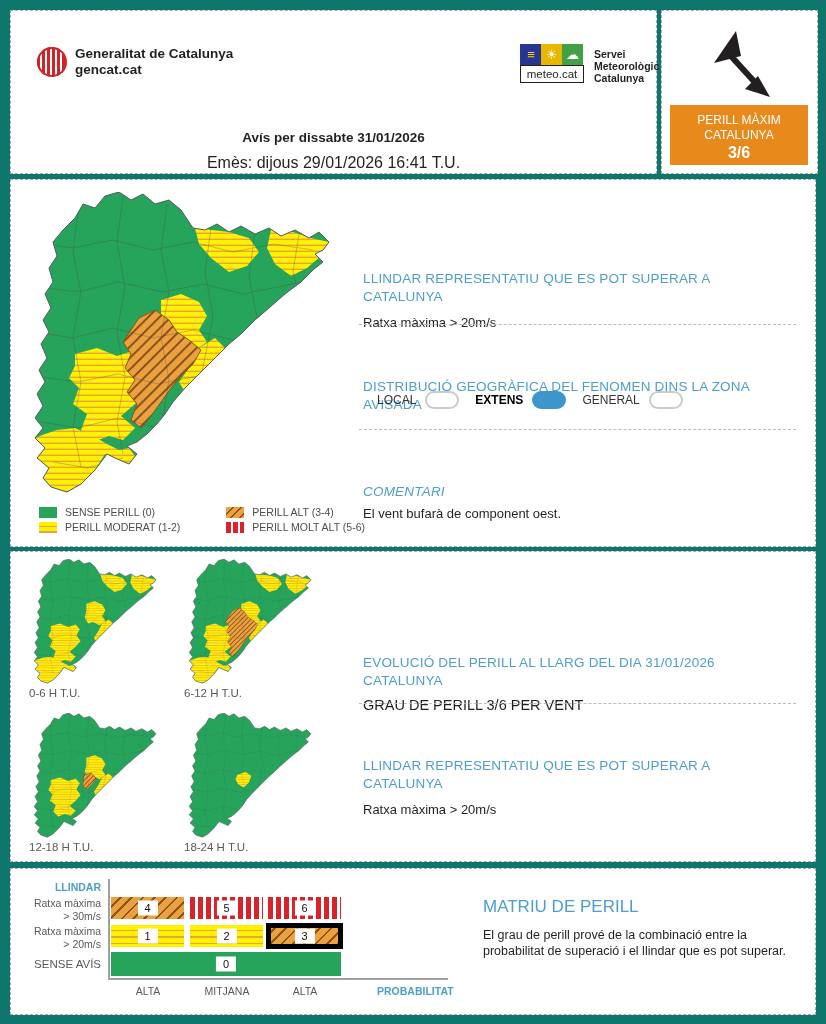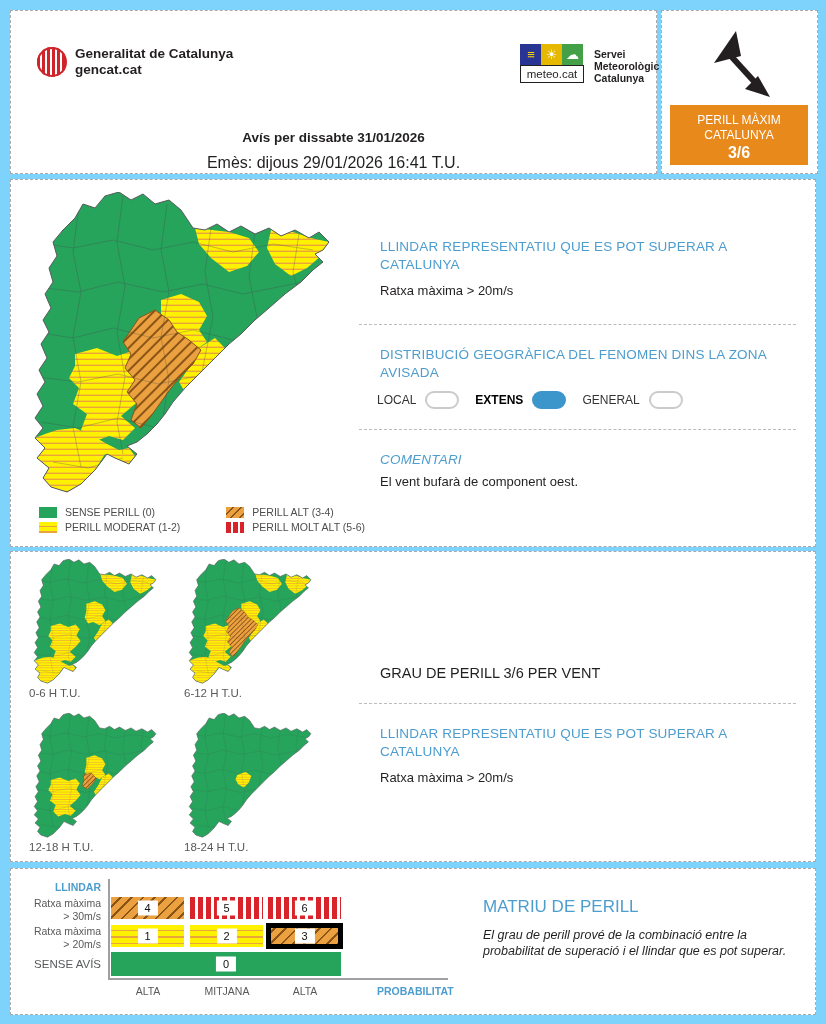--- a/index.html
+++ b/index.html
@@ -1,16 +1,16 @@
 <!DOCTYPE html>
 <html lang="ca"><head>
 <meta charset="utf-8">
 <style>
   html,body{margin:0;padding:0;background:#fff;}
-  .page{position:relative;width:826px;height:1024px;background:#7dd3fc;
+  .page{position:relative;width:826px;height:1024px;background:#0f766e;
         font-family:"Liberation Sans","DejaVu Sans",sans-serif;color:#221f1f;overflow:hidden;}
   .box{position:absolute;border:1px dashed #a7a9ac;background:#fff;}
   
   .gen-logo{position:absolute;left:26px;top:36px;width:30px;height:30px;border-radius:50%;
         background:repeating-linear-gradient(90deg,#d0232a 0 3px,#fff 3px 5px);
         box-shadow:inset 0 0 0 2px #d0232a;}
   .gen-text{position:absolute;left:64px;top:35px;font-size:13.5px;font-weight:bold;line-height:1.2;color:#231f20;}
   .meteo-logo{position:absolute;left:509px;top:33px;width:64px;}
   .meteo-sq{display:flex;}
   .meteo-sq div{width:21px;height:21px;display:flex;align-items:center;justify-content:center;font-size:13px;line-height:1;}
@@ -23,21 +23,21 @@
   .hdr-sub{position:absolute;left:0;top:119px;width:100%;text-align:center;font-size:13.5px;font-weight:bold;}
   .hdr-issued{position:absolute;left:0;top:143px;width:100%;text-align:center;font-size:16px;}
   .wind-arrow{position:absolute;left:36px;top:12px;}
   .max-badge{position:absolute;left:8px;bottom:8px;width:138px;height:60px;background:#e8891b;color:#fff;
         text-align:center;font-size:12px;line-height:1.25;padding-top:8px;box-sizing:border-box;}
   .max-badge .val{font-size:16px;font-weight:bold;}
   
   .h-blue{color:#4d9dce;font-size:13.5px;line-height:1.3;max-width:392px;letter-spacing:.2px;}
   .body-txt{font-size:13px;color:#221f1f;}
   .divider{position:absolute;border-top:1px dashed #b9bbbd;width:437px;left:348px;}
-  .rc{position:absolute;left:369px;}
+  .rc{position:absolute;left:352px;margin-top:32px;}
   
   .legend{position:absolute;left:28px;top:326px;font-size:10.5px;color:#4d4d4f;display:flex;gap:46px;}
   .leg-col{display:flex;flex-direction:column;gap:3px;}
   .leg-item{display:flex;align-items:center;gap:8px;}
   .chip{width:18px;height:11px;flex:0 0 auto;}
   .chip-green{background:#26a45c;}
   .chip-yellow{background:repeating-linear-gradient(180deg,#fff200 0 4px,#e9a43c 4px 5.3px);}
   .chip-orange{background:repeating-linear-gradient(135deg,#eba13f 0 4.5px,#8a5416 4.5px 6px);}
   .chip-red{background:repeating-linear-gradient(90deg,#d8232a 0 4.5px,#fff 4.5px 7px);}
   
@@ -261,20 +261,21 @@
     <svg style="position:absolute;left:173px;top:161px;" width="128" height="125" viewBox="0 0 308 302">
       <use href="#catpath" fill="#26a45c"></use>
       <g clip-path="url(#catclip)">
           <use href="#ovYellowSmall"></use>
           <use href="#comarques"></use>
         </g>
       <use href="#catpath" fill="none" stroke="#58595b" stroke-width="1.4"></use>
     </svg>
     <div class="map-label" style="left:173px;top:289px;">18-24 H T.U.</div>
 
+    <div class="rc h-blue" style="top:70px;">EVOLUCIÓ DEL PERILL AL LLARG DEL DIA 31/01/2026 CATALUNYA</div>
     <div class="rc" style="top:113px;font-size:14.5px;">GRAU DE PERILL 3/6 PER VENT</div>
     <div class="divider" style="top:151px;"></div>
     <div class="rc h-blue" style="top:173px;">LLINDAR REPRESENTATIU QUE ES POT SUPERAR A CATALUNYA</div>
     <div class="rc body-txt" style="top:218px;">Ratxa màxima &gt; 20m/s</div>
   </div>
 
   <div class="box" style="left:10px;top:868px;width:804px;height:145px;">
     <div class="mx-llindar">LLINDAR</div>
     <div class="mx-rowlab" style="top:28px;">Ratxa màxima
 &gt; 30m/s</div>
@@ -307,16 +308,16 @@
     <div class="mx-row0">
       <span class="num">0</span>
       </div>
 
     <div class="mx-collab" style="left:100px;">ALTA</div>
     <div class="mx-collab" style="left:179px;">MITJANA</div>
     <div class="mx-collab" style="left:257px;">ALTA</div>
     <div class="mx-prob">PROBABILITAT</div>
 
     <div class="mx-title" style="position:absolute;left:472px;top:28px;">MATRIU DE PERILL</div>
-    <div class="mx-desc" style="position:absolute;left:472px;top:58px;font-style:italic;">El grau de perill prové de la combinació entre la probabilitat de superació i el llindar que es pot superar.</div>
+    <div class="mx-desc" style="position:absolute;left:472px;top:58px;">El grau de perill prové de la combinació entre la probabilitat de superació i el llindar que es pot superar.</div>
   </div>
 
 </div>
 
 </body></html>

